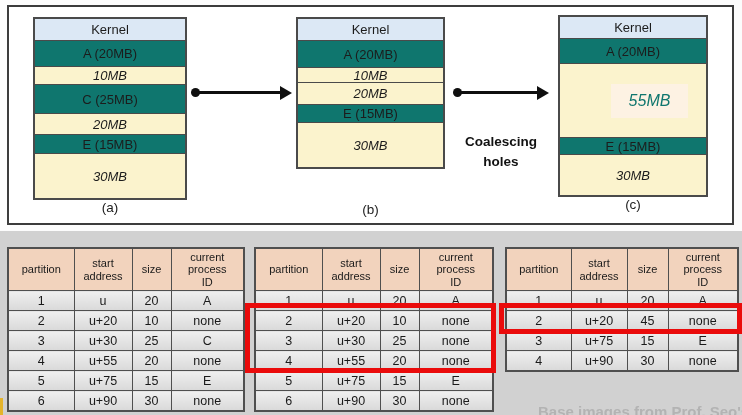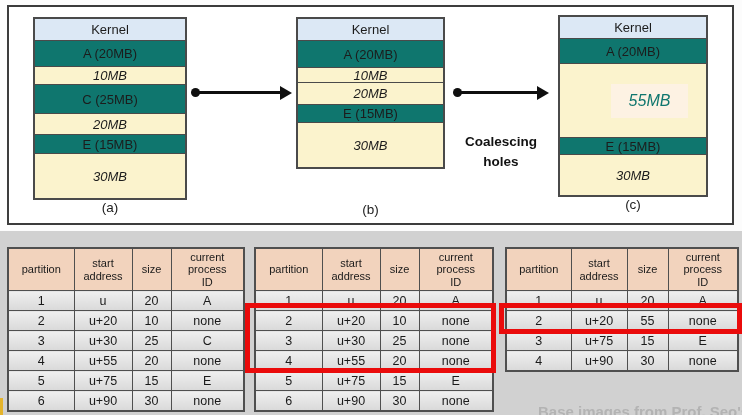--- a/index.html
+++ b/index.html
@@ -221,21 +221,21 @@
     <tbody>
       <tr>
         <td>1</td>
         <td>u</td>
         <td>20</td>
         <td>A</td>
       </tr>
       <tr>
         <td>2</td>
         <td>u+20</td>
-        <td>55</td>
+        <td>45</td>
         <td>none</td>
       </tr>
       <tr>
         <td>3</td>
         <td>u+75</td>
         <td>15</td>
         <td>E</td>
       </tr>
       <tr>
         <td>4</td>

